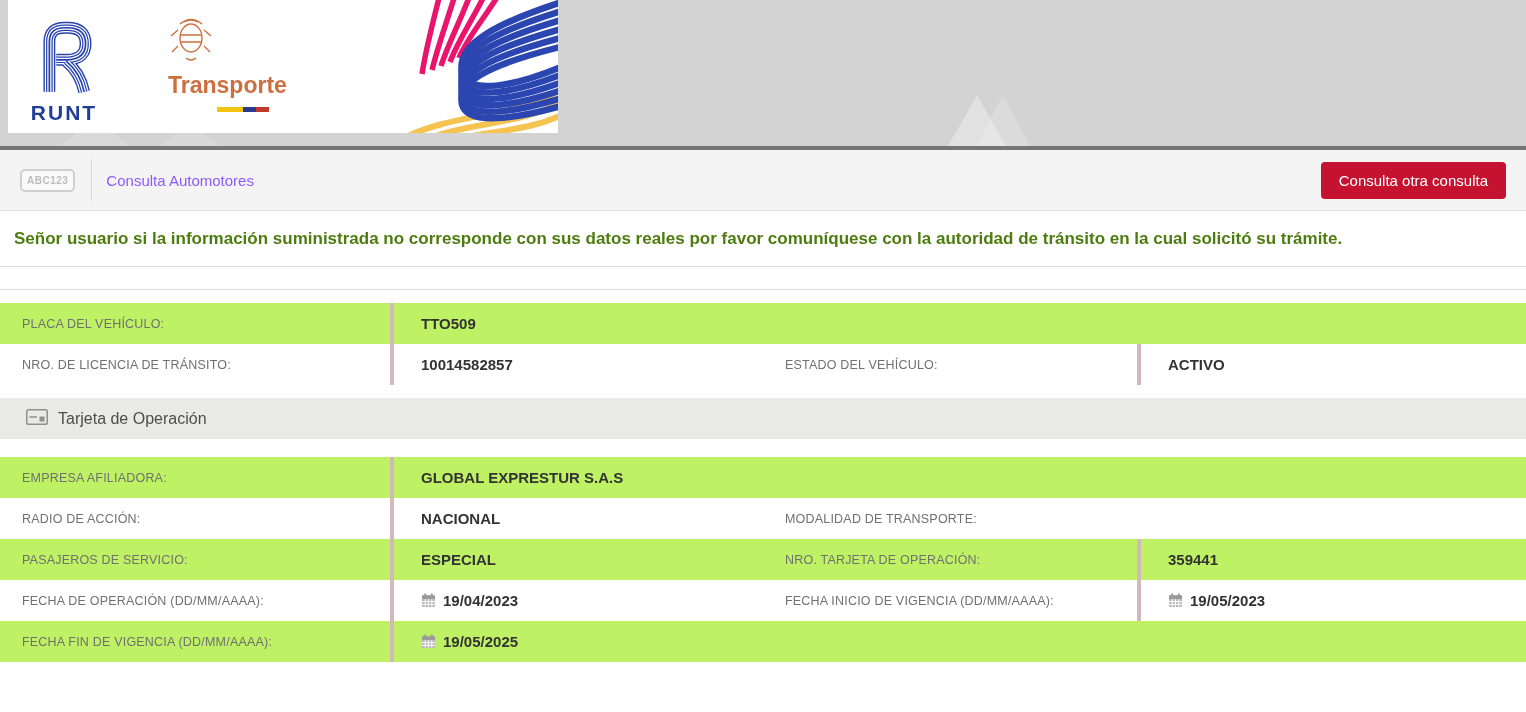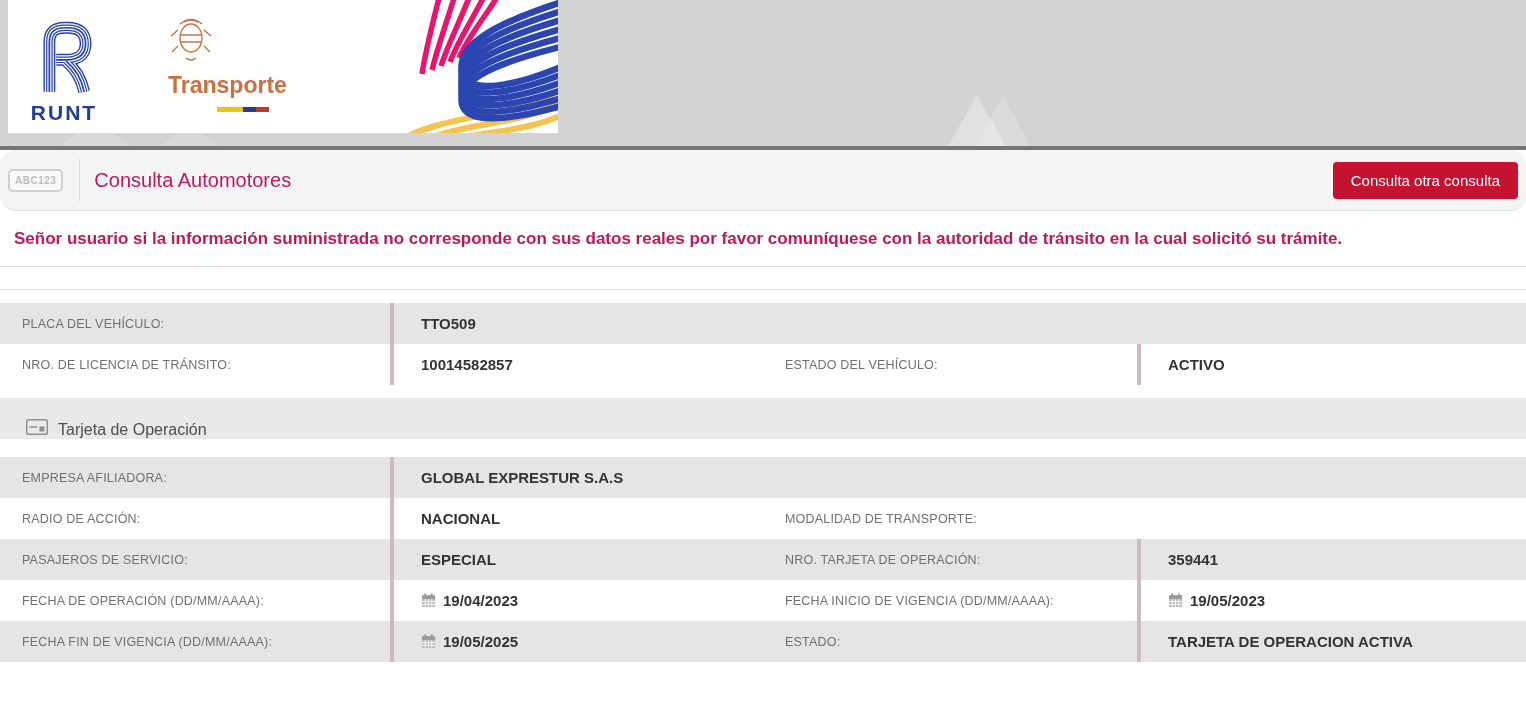--- a/index.html
+++ b/index.html
@@ -20,48 +20,48 @@
   .transporte-word { color:#ce6f3f; font-weight:bold; font-size:23px; margin-top:4px; }
   .tricolor { margin:8px auto 0; width:52px; height:5px; display:flex; }
   .tricolor .y { flex:0 0 26px; background:#f1c40f; }
   .tricolor .b { flex:0 0 13px; background:#2a3990; }
   .tricolor .r { flex:0 0 13px; background:#c0392b; }
   .wave-wrap { position:absolute; right:0; top:0; width:178px; height:133px; overflow:hidden; }
   .header-line { height:4px; background:#757575; }
 
   
   .toolbar { height:61px; background:#f4f4f4; border-bottom:1px solid #e2e2e2;
-    display:flex; align-items:center; padding:0 8px;border-radius:16px; }
+    display:flex; align-items:center; padding:0 20px; }
   .plate-badge { border:2px solid #cfcfcf; border-radius:5px; padding:4px 5px;
     color:#bdbdbd; font-size:10px; font-weight:bold; letter-spacing:.5px; background:#f9f9f9; }
   .toolbar-divider { width:1px; height:42px; background:#d9d9d9; margin:0 14px 0 16px; }
-  .toolbar-title { color:#be185d; font-size:20px; }
+  .toolbar-title { color:#8b5cf6; font-size:15px; }
   .toolbar-spacer { flex:1; }
   .red-btn { background:#c51230; color:#ffffff; border:none; border-radius:4px;
     padding:10px 18px; font-size:15px; font-family:"Liberation Sans",sans-serif; cursor:pointer; }
 
   
   .notice { height:56px; background:#ffffff; border-bottom:1px solid #dcdcdc;
-    display:flex; align-items:center; padding:0 14px; font-weight:bold; font-size:17px; color:#be185d; }
+    display:flex; align-items:center; padding:0 14px; font-weight:bold; font-size:17px; color:#4d7c0f; }
   .spacer-strip { height:23px; border-bottom:1px solid #dcdcdc; }
   .table-gap { height:13px; }
 
   
   .trow { display:flex; height:41px; }
-  .trow.shade { background:#e5e5e5; }
+  .trow.shade { background:#bef264; }
   .cell { display:flex; flex:1 1 0; min-width:0; }
   .cell.span { flex:1 1 100%; }
   .lbl { flex:0 0 390px; display:flex; align-items:center; padding-left:22px;
     color:#707070; font-size:12.5px; letter-spacing:.2px; }
   .cell + .cell .lbl { flex-basis:374px; }
   .val { flex:1; display:flex; align-items:center; border-left:4px solid #d2b9ba;
     padding-left:27px; color:#333333; font-size:15px; font-weight:bold; }
   .val svg { margin-right:7px; flex:0 0 auto; }
 
-  .section-bar { height:41px; background:#e9e9e8; display:flex; align-items:flex-end;
+  .section-bar { height:41px; background:#e9e9e8; display:flex; align-items:center;
     padding-left:26px; margin-bottom:18px; }
   .section-bar .ttl { color:#4d4d4d; font-size:16px; margin-left:10px; }
 </style>
 </head>
 <body>
 
 <div class="header">
   <div class="header-facet f1"></div>
   <div class="header-facet f2"></div>
   <div class="header-facet f3"></div>
@@ -255,20 +255,14 @@
             <rect x="1" y="2.5" width="14" height="3.8" fill="#999999"></rect>
             <rect x="3.5" y="0.5" width="2" height="3.2" fill="#999999"></rect>
             <rect x="10.5" y="0.5" width="2" height="3.2" fill="#999999"></rect>
             <g stroke="#ffffff" stroke-width="1">
               <path d="M1,9 h14 M1,12 h14 M4.5,6.5 v8 M8,6.5 v8 M11.5,6.5 v8"></path>
             </g>
           </svg>
           <span>19/05/2025</span>
         </div>
       </div>
-      <div class="cell">
-        <div class="lbl">ESTADO:</div>
-        <div class="val">
-          <span>TARJETA DE OPERACION ACTIVA</span>
-        </div>
-      </div>
     </div>
   </div>
 
 </body></html>

